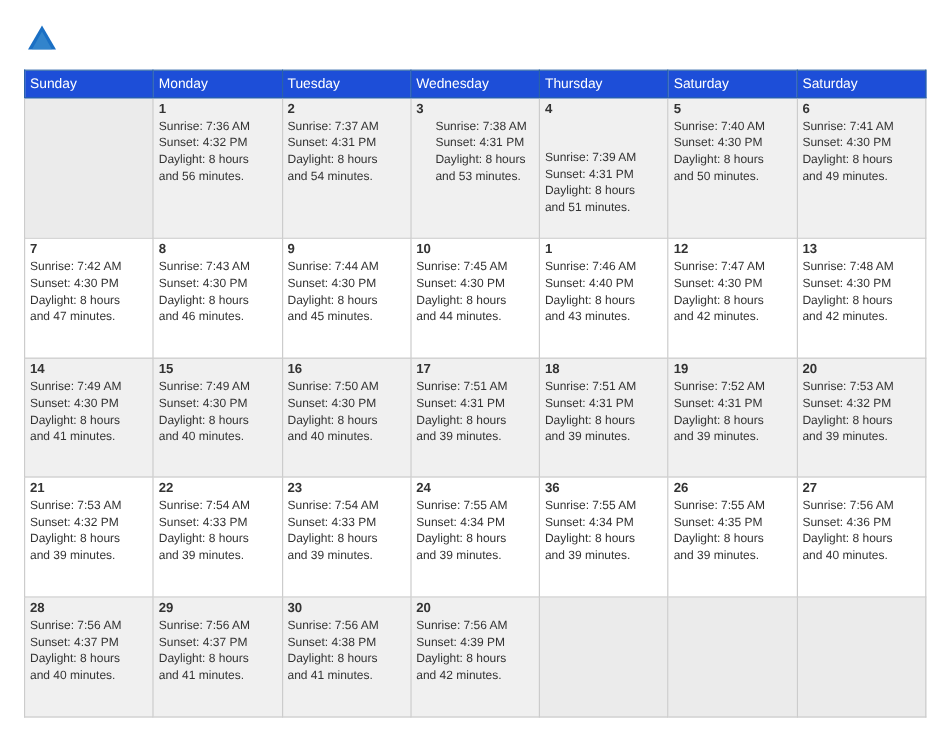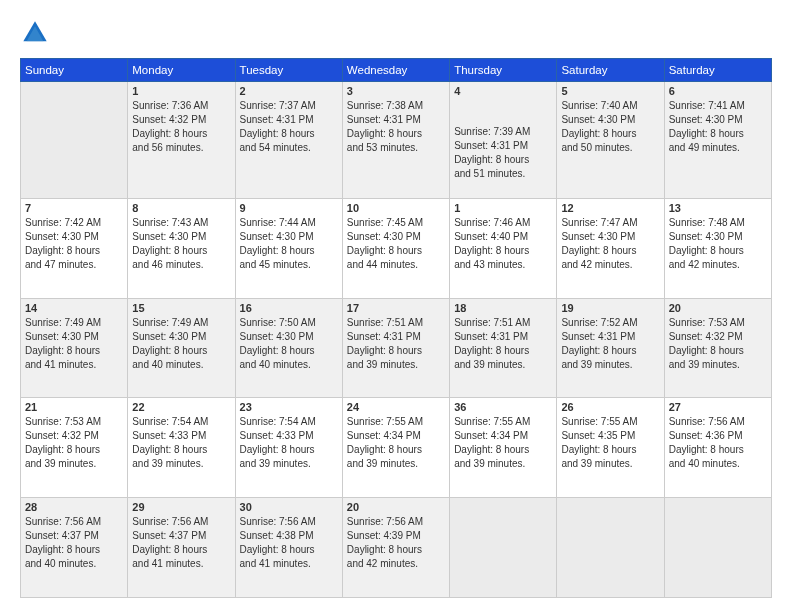--- a/index.html
+++ b/index.html
@@ -142,21 +142,21 @@
           </td>
           <td>
             <span class="day-number">2</span>
             <div class="day-info" style="white-space: pre-line;">Sunrise: 7:37 AM
 Sunset: 4:31 PM
 Daylight: 8 hours
 and 54 minutes.</div>
           </td>
           <td>
             <span class="day-number">3</span>
-            <div class="day-info" style="white-space: pre-line;">Sunrise: 7:38 AM
+            <div class="day-info" style="white-space: pre-line; margin-left: 16px;">Sunrise: 7:38 AM
 Sunset: 4:31 PM
 Daylight: 8 hours
 and 53 minutes.</div>
           </td>
           <td>
             <span class="day-number">4</span>
             <div class="day-info" style="white-space: pre-line; margin-top: 28px;">Sunrise: 7:39 AM
 Sunset: 4:31 PM
 Daylight: 8 hours
 and 51 minutes.</div>

